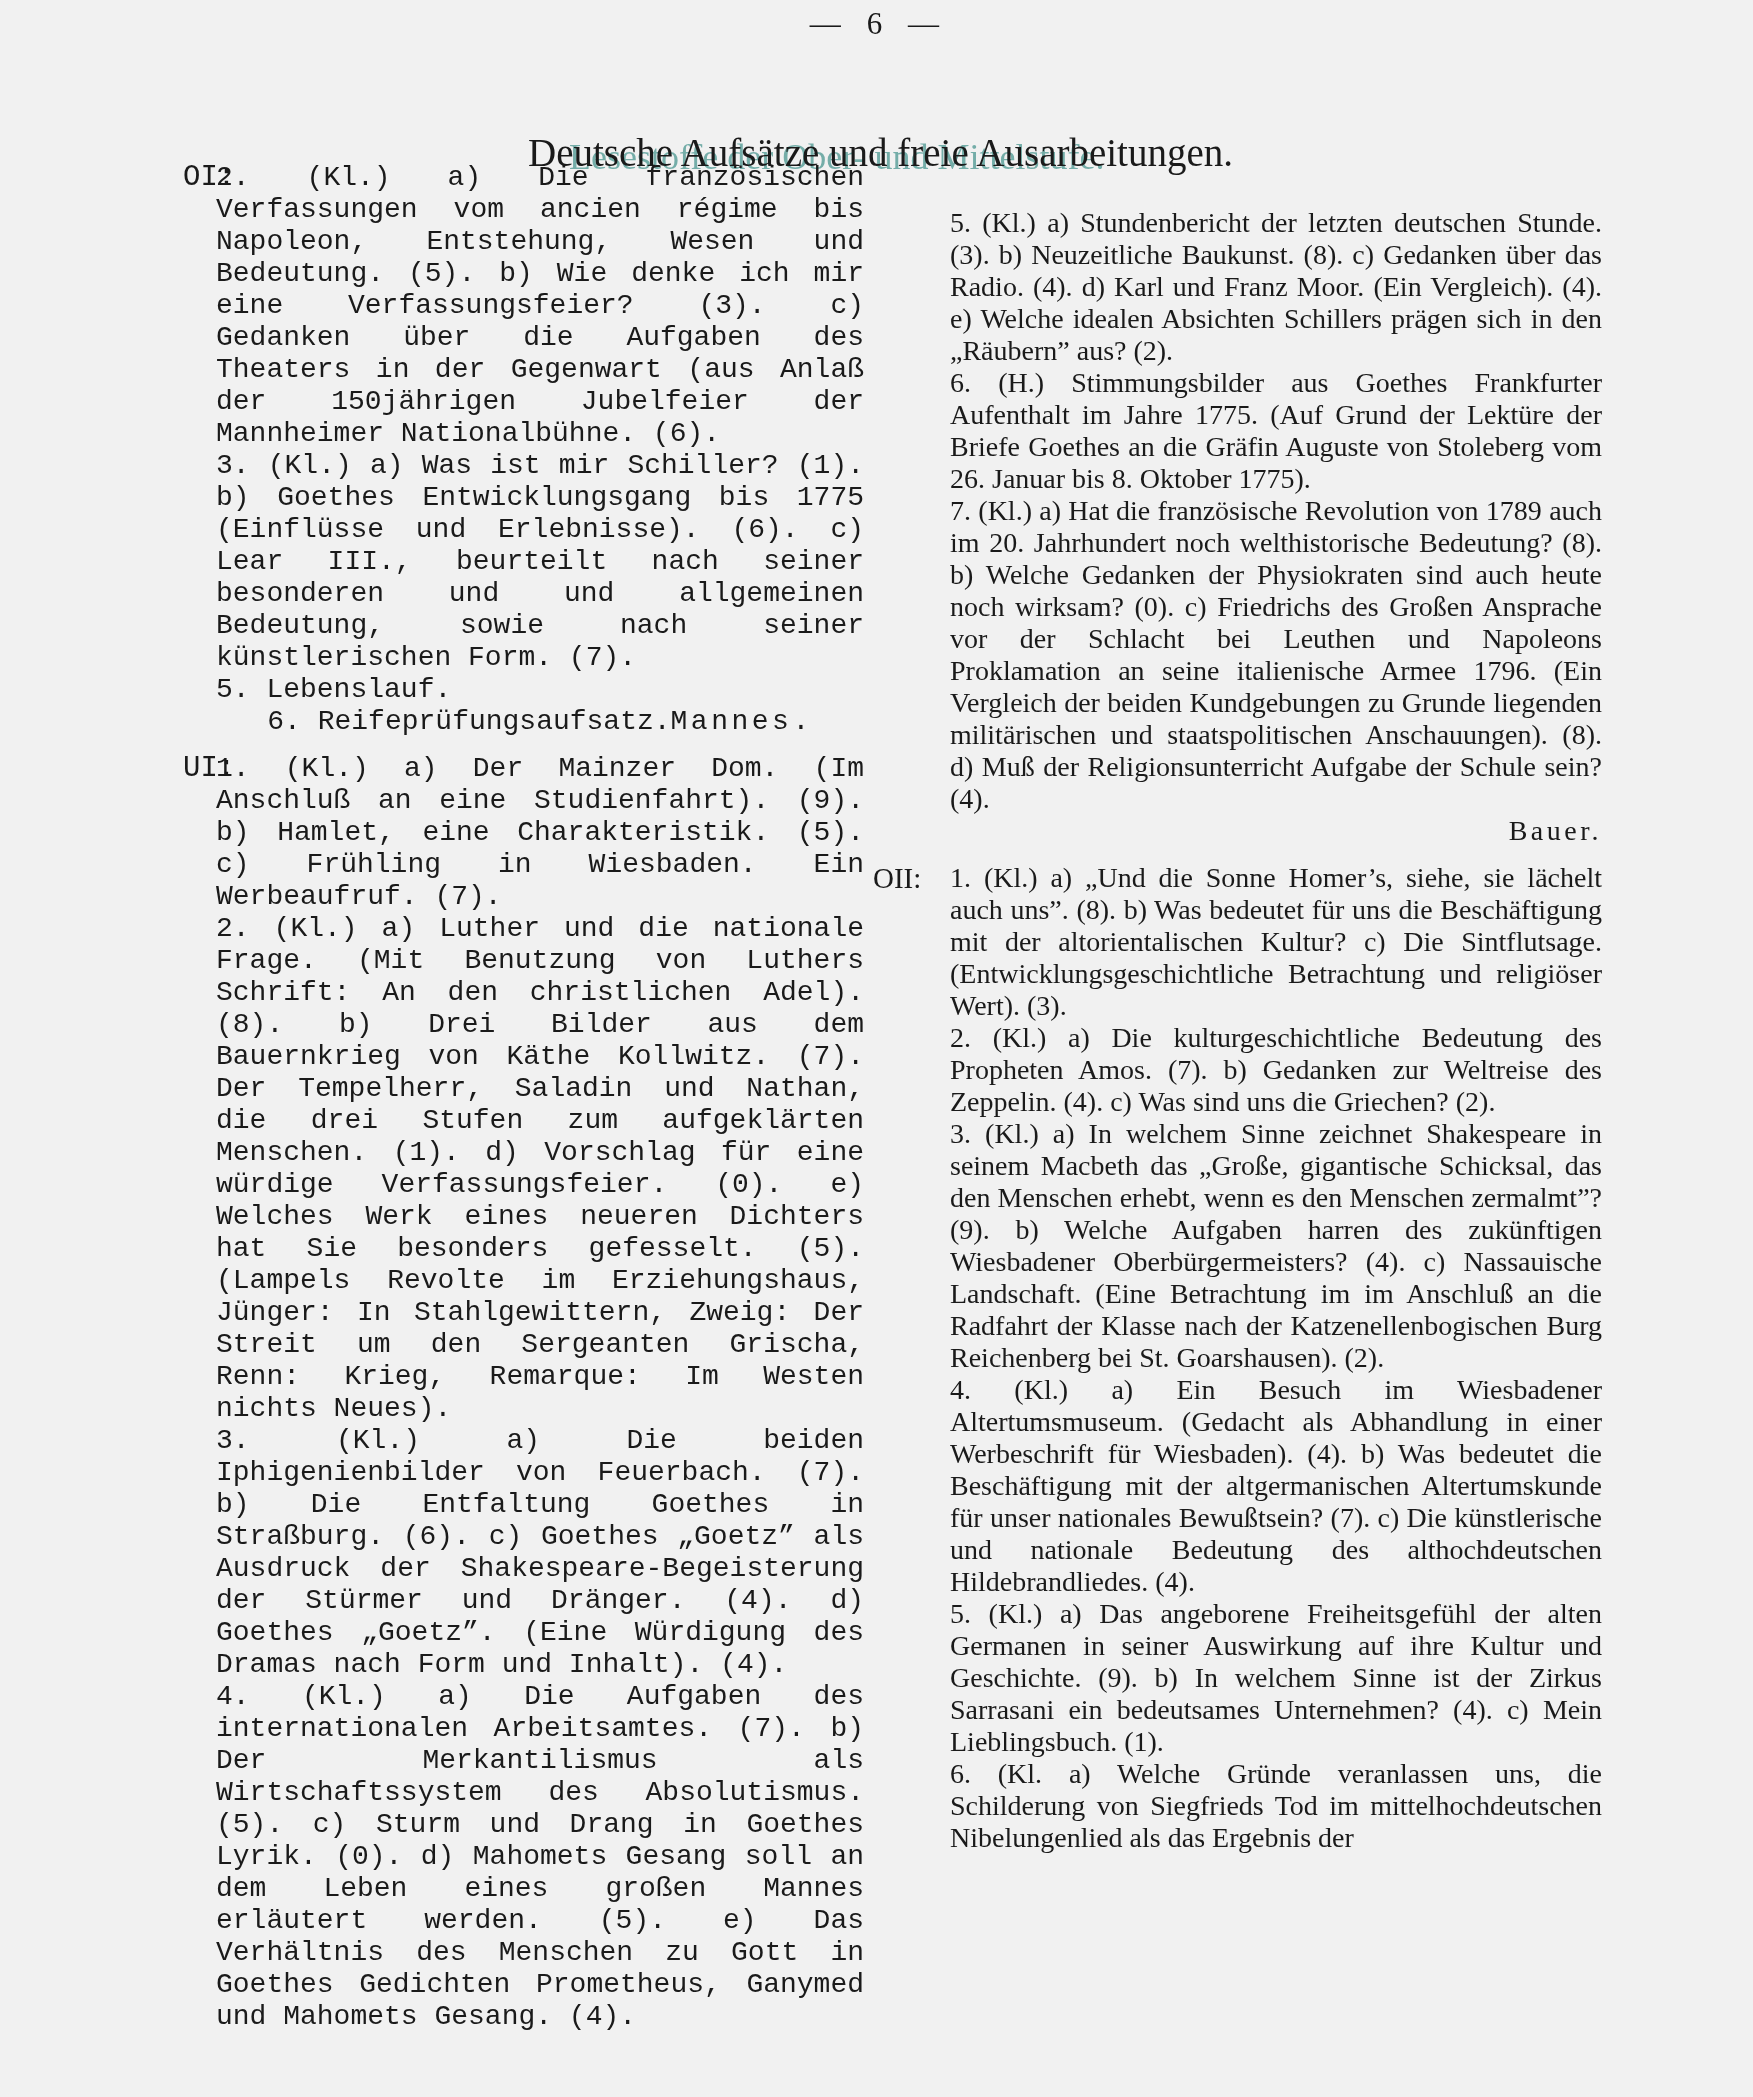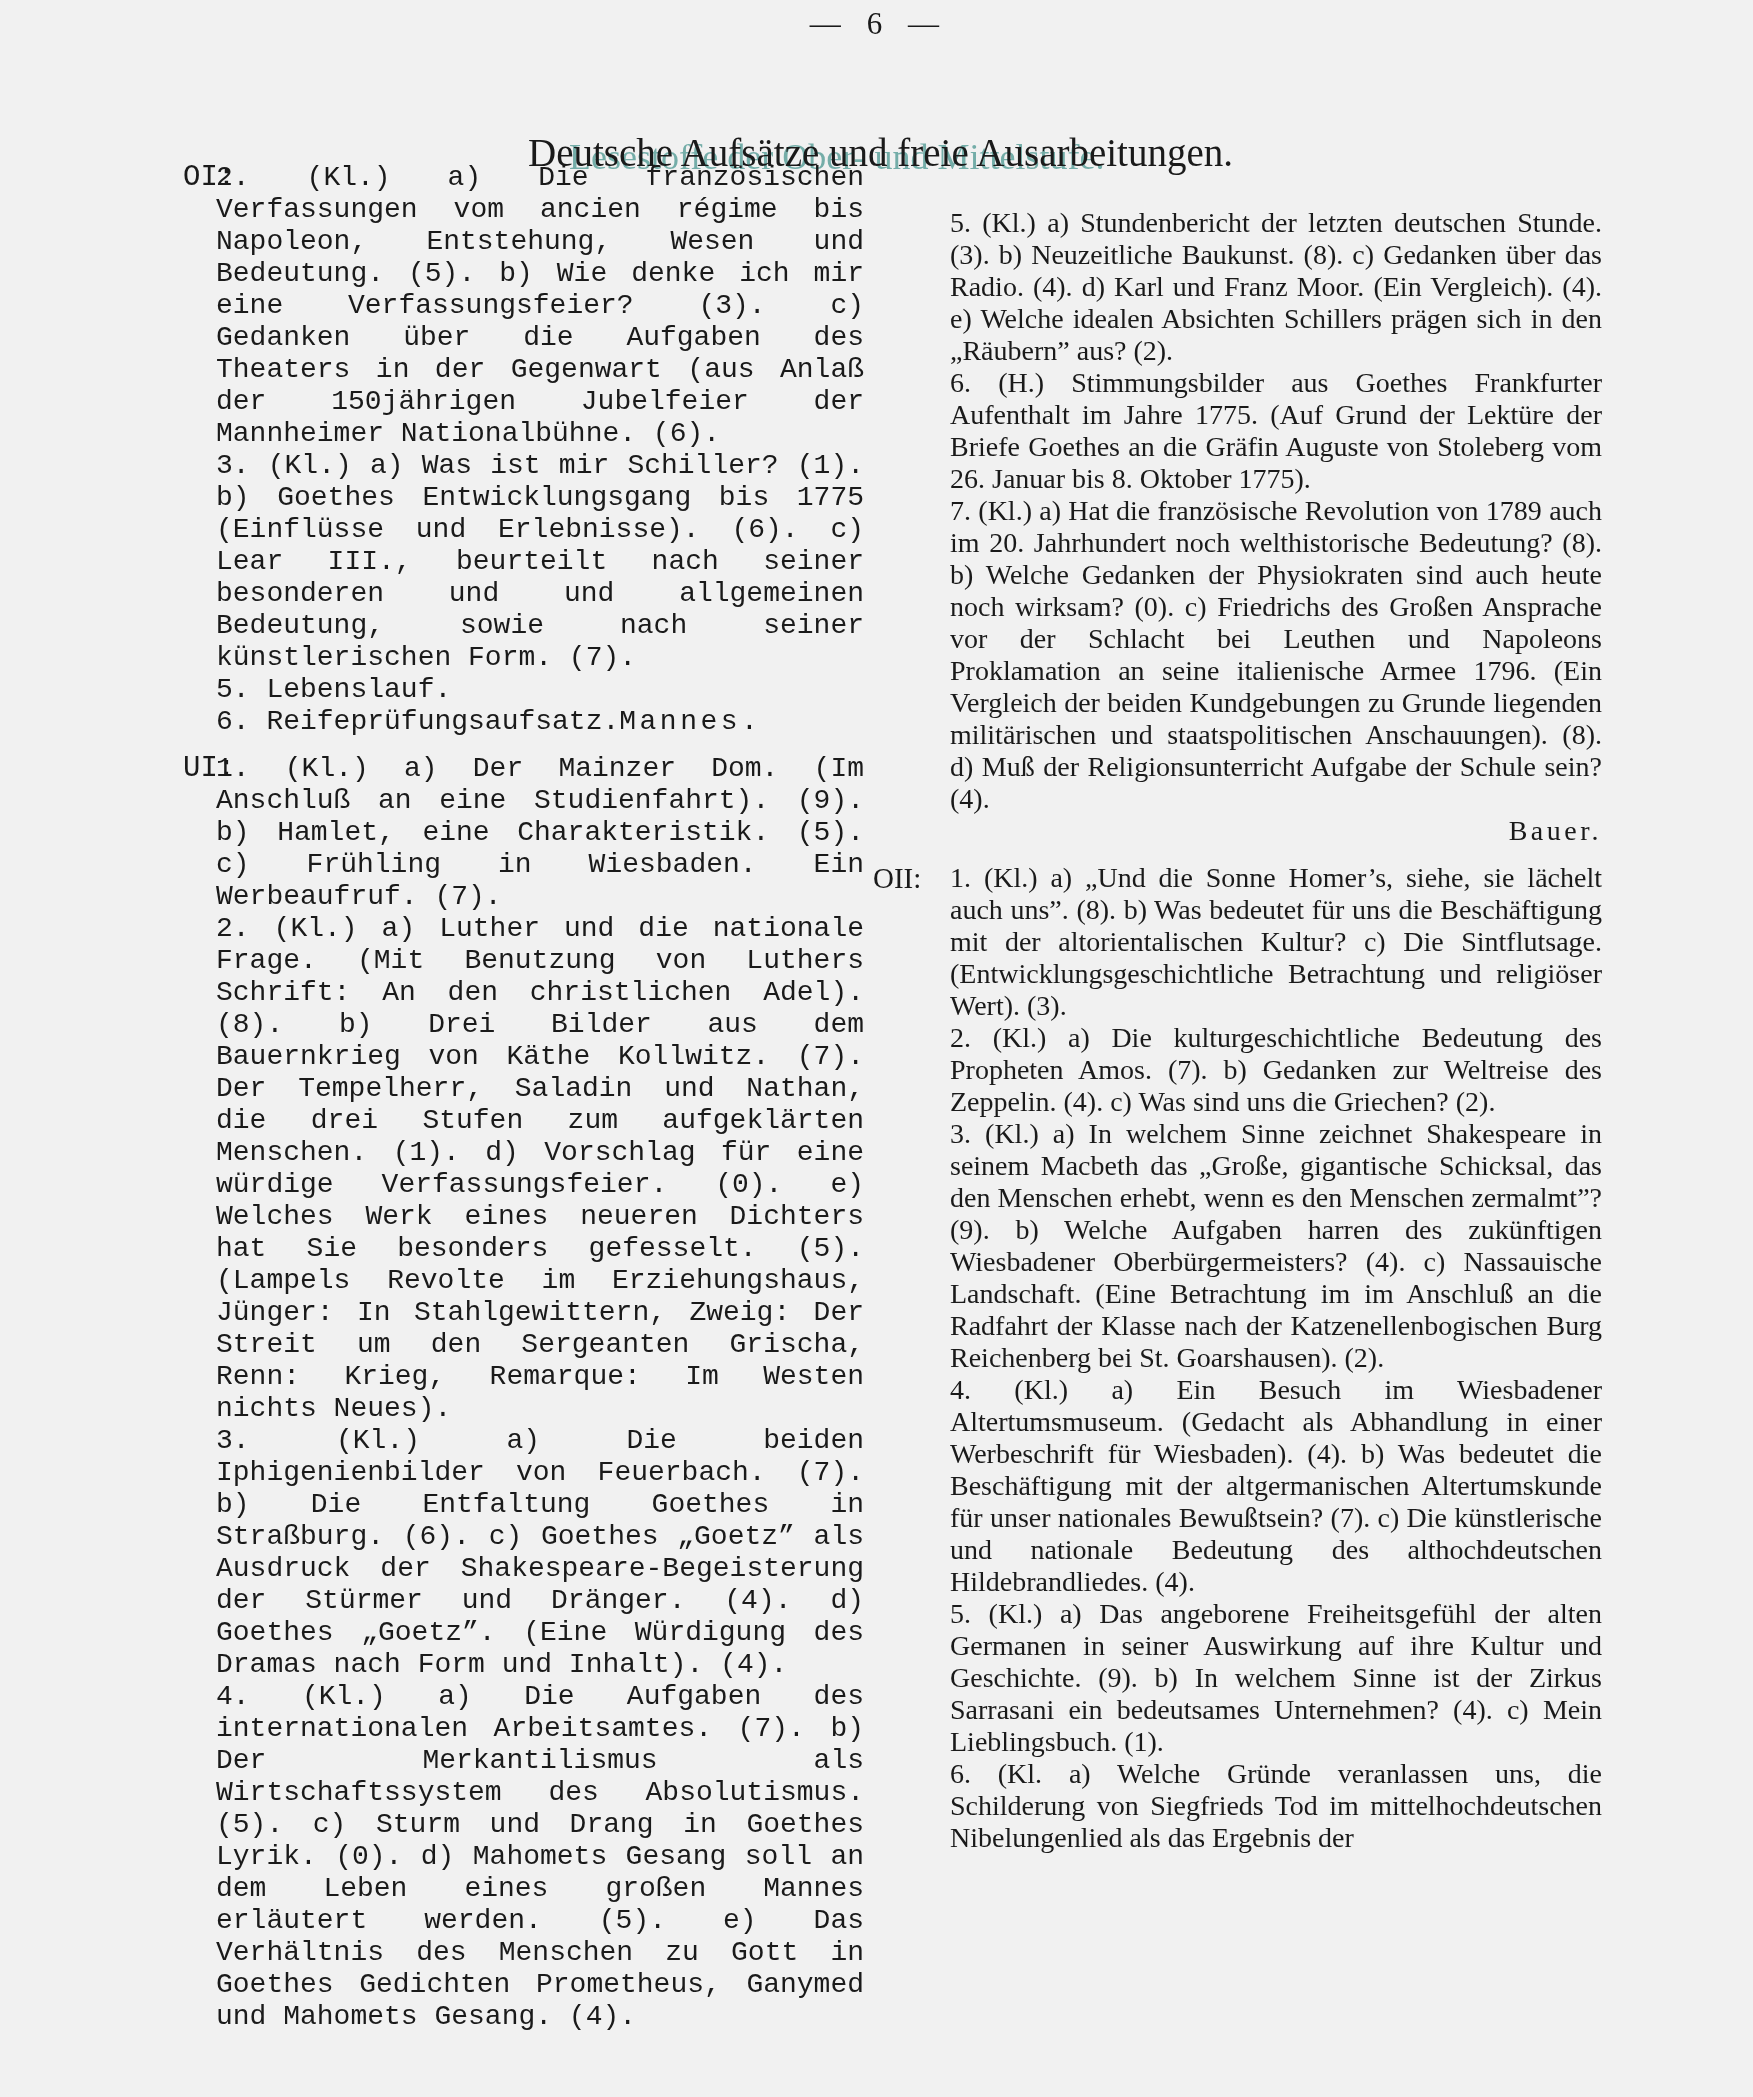--- a/index.html
+++ b/index.html
@@ -32,21 +32,21 @@
   }
   .col-left .section { padding-left:33px; }
   .col-left .section-label { left:0px; }
   .col-right .section.labeled { padding-left:0; }
   .col-right .section.labeled .section-label { left:-29px; }
   .item { margin:0; }
   .signature {
     text-align:right; letter-spacing:3.5px;
   }
   .last-with-sig {
-    display:flex; justify-content:flex-start;
+    display:flex; justify-content:center;
   }
   .gap { height:15.3px; }
   .ghost {
     position:absolute; color:#0f766e; font-size:36px;
     top:136px; left:569px; opacity:0.55;font-family:Liberation Serif, serif;
   }
 </style>
 </head>
 <body>
 

